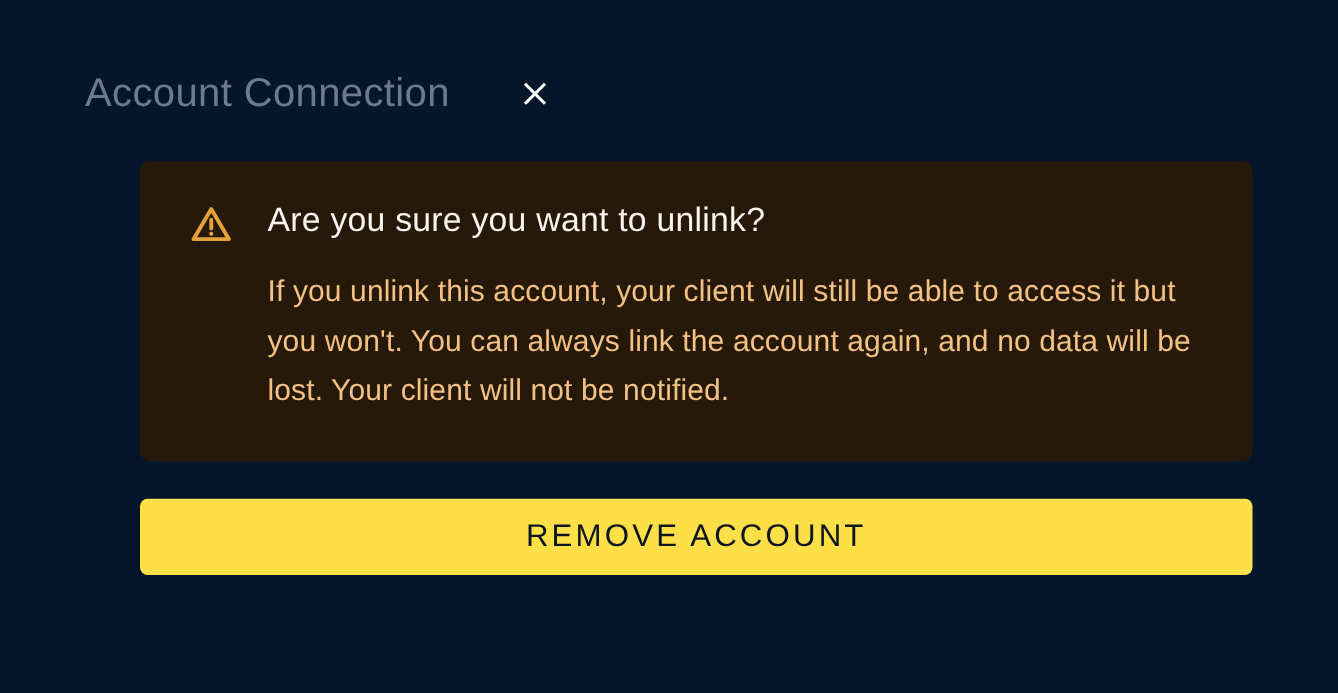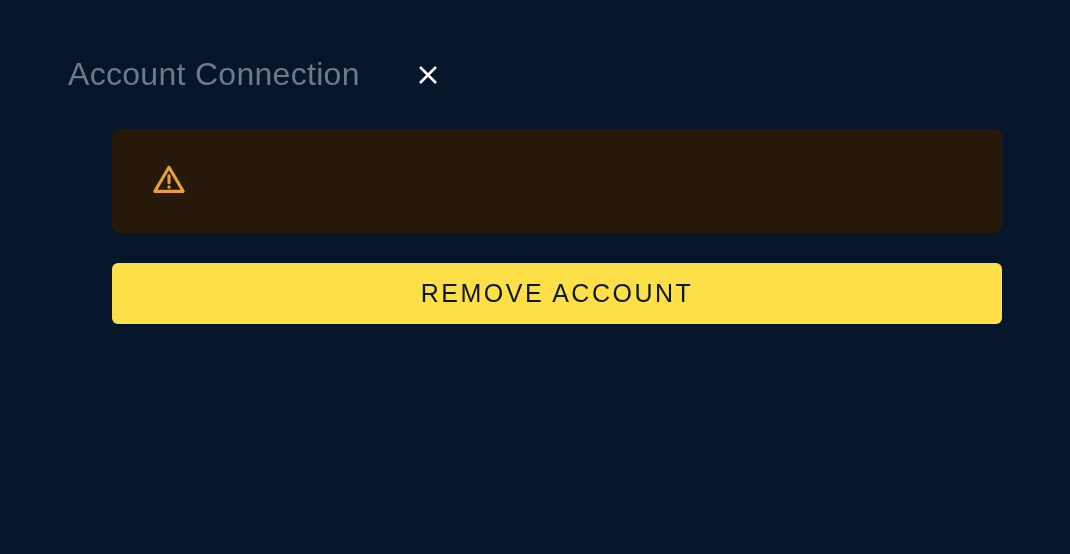--- a/index.html
+++ b/index.html
@@ -127,17 +127,21 @@
   </div>
 
   <div class="warning-card">
     <span class="warning-icon">
       <svg viewBox="0 0 24 24" fill="none">
         <path d="M12 3 L22 20 L2 20 Z" stroke="#e6a13a" stroke-width="2.2" stroke-linejoin="round" fill="none"></path>
         <line x1="12" y1="9" x2="12" y2="14" stroke="#e6a13a" stroke-width="2.2" stroke-linecap="round"></line>
         <circle cx="12" cy="17" r="1.2" fill="#e6a13a"></circle>
       </svg>
     </span>
+    <div class="warning-content">
+      <h2 class="warning-title">Are you sure you want to unlink?</h2>
+      <p class="warning-body">If you unlink this account, your client will still be able to access it but you won't. You can always link the account again, and no data will be lost. Your client will not be notified.</p>
+    </div>
   </div>
 
   <button class="action-button">REMOVE ACCOUNT</button>
 
 </div>
 
 </body></html>

